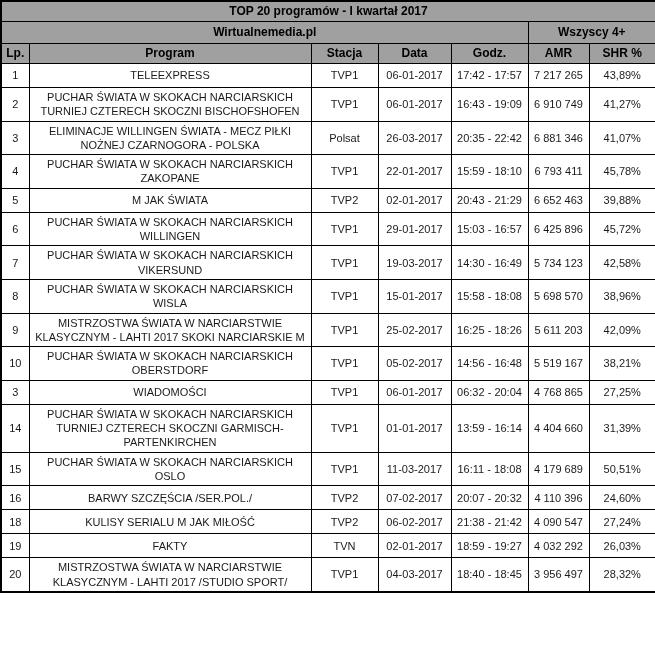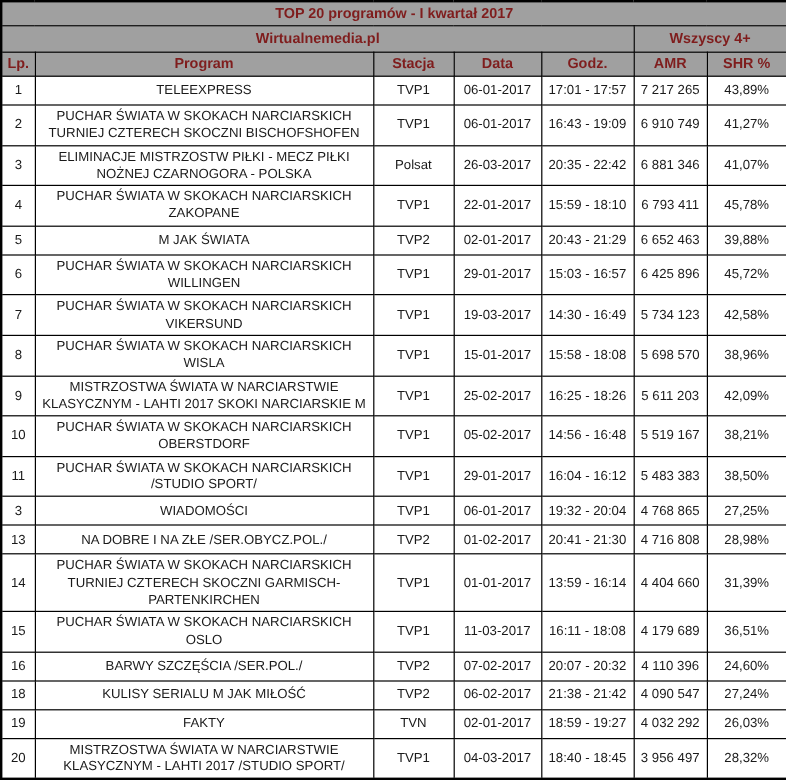--- a/index.html
+++ b/index.html
@@ -21,21 +21,21 @@
     border:2px solid var(--border);
   }
   th,td{
     border:1px solid var(--border);
     text-align:center;
     vertical-align:middle;
     overflow-wrap:break-word;
   }
   thead th{
     background:var(--header-bg);
-    color:#7f1d1d;
+    color:#000000;
     font-weight:bold;
     font-size:12px;
     padding:2px 2px;
     line-height:1.25;
   }
   thead tr.title-row th{height:15px;}
   thead tr.source-row th{height:17px;}
   thead tr.columns-row th{height:14px;}
   tbody td{
     background:var(--row-bg);
@@ -86,36 +86,36 @@
         <th>SHR %</th>
       </tr>
   </thead>
   <tbody id="table-body">
 
   <tr>
         <td class="col-lp">1</td>
         <td class="col-program">TELEEXPRESS</td>
         <td class="col-stacja">TVP1</td>
         <td class="col-data">06-01-2017</td>
-        <td class="col-godz">17:01 - 17:57</td>
+        <td class="col-godz">17:42 - 17:57</td>
         <td class="col-amr">7 217 265</td>
         <td class="col-shr">43,89%</td>
       </tr>
       <tr>
         <td class="col-lp">2</td>
         <td class="col-program">PUCHAR ŚWIATA W SKOKACH NARCIARSKICH TURNIEJ CZTERECH SKOCZNI BISCHOFSHOFEN</td>
         <td class="col-stacja">TVP1</td>
         <td class="col-data">06-01-2017</td>
         <td class="col-godz">16:43 - 19:09</td>
         <td class="col-amr">6 910 749</td>
         <td class="col-shr">41,27%</td>
       </tr>
       <tr>
         <td class="col-lp">3</td>
-        <td class="col-program">ELIMINACJE MISTRZOSTW PIŁKI - MECZ PIŁKI NOŻNEJ CZARNOGORA - POLSKA</td>
+        <td class="col-program">ELIMINACJE WILLINGEN ŚWIATA - MECZ PIŁKI NOŻNEJ CZARNOGORA - POLSKA</td>
         <td class="col-stacja">Polsat</td>
         <td class="col-data">26-03-2017</td>
         <td class="col-godz">20:35 - 22:42</td>
         <td class="col-amr">6 881 346</td>
         <td class="col-shr">41,07%</td>
       </tr>
       <tr>
         <td class="col-lp">4</td>
         <td class="col-program">PUCHAR ŚWIATA W SKOKACH NARCIARSKICH ZAKOPANE</td>
         <td class="col-stacja">TVP1</td>
@@ -172,63 +172,45 @@
       <tr>
         <td class="col-lp">10</td>
         <td class="col-program">PUCHAR ŚWIATA W SKOKACH NARCIARSKICH OBERSTDORF</td>
         <td class="col-stacja">TVP1</td>
         <td class="col-data">05-02-2017</td>
         <td class="col-godz">14:56 - 16:48</td>
         <td class="col-amr">5 519 167</td>
         <td class="col-shr">38,21%</td>
       </tr>
       <tr>
-        <td class="col-lp">11</td>
-        <td class="col-program">PUCHAR ŚWIATA W SKOKACH NARCIARSKICH /STUDIO SPORT/</td>
-        <td class="col-stacja">TVP1</td>
-        <td class="col-data">29-01-2017</td>
-        <td class="col-godz">16:04 - 16:12</td>
-        <td class="col-amr">5 483 383</td>
-        <td class="col-shr">38,50%</td>
-      </tr>
-      <tr>
         <td class="col-lp">3</td>
         <td class="col-program">WIADOMOŚCI</td>
         <td class="col-stacja">TVP1</td>
         <td class="col-data">06-01-2017</td>
-        <td class="col-godz">19:32 - 20:04</td>
+        <td class="col-godz">06:32 - 20:04</td>
         <td class="col-amr">4 768 865</td>
         <td class="col-shr">27,25%</td>
-      </tr>
-      <tr>
-        <td class="col-lp">13</td>
-        <td class="col-program">NA DOBRE I NA ZŁE /SER.OBYCZ.POL./</td>
-        <td class="col-stacja">TVP2</td>
-        <td class="col-data">01-02-2017</td>
-        <td class="col-godz">20:41 - 21:30</td>
-        <td class="col-amr">4 716 808</td>
-        <td class="col-shr">28,98%</td>
       </tr>
       <tr>
         <td class="col-lp">14</td>
         <td class="col-program">PUCHAR ŚWIATA W SKOKACH NARCIARSKICH TURNIEJ CZTERECH SKOCZNI GARMISCH-PARTENKIRCHEN</td>
         <td class="col-stacja">TVP1</td>
         <td class="col-data">01-01-2017</td>
         <td class="col-godz">13:59 - 16:14</td>
         <td class="col-amr">4 404 660</td>
         <td class="col-shr">31,39%</td>
       </tr>
       <tr>
         <td class="col-lp">15</td>
         <td class="col-program">PUCHAR ŚWIATA W SKOKACH NARCIARSKICH OSLO</td>
         <td class="col-stacja">TVP1</td>
         <td class="col-data">11-03-2017</td>
         <td class="col-godz">16:11 - 18:08</td>
         <td class="col-amr">4 179 689</td>
-        <td class="col-shr">36,51%</td>
+        <td class="col-shr">50,51%</td>
       </tr>
       <tr>
         <td class="col-lp">16</td>
         <td class="col-program">BARWY SZCZĘŚCIA /SER.POL./</td>
         <td class="col-stacja">TVP2</td>
         <td class="col-data">07-02-2017</td>
         <td class="col-godz">20:07 - 20:32</td>
         <td class="col-amr">4 110 396</td>
         <td class="col-shr">24,60%</td>
       </tr>

